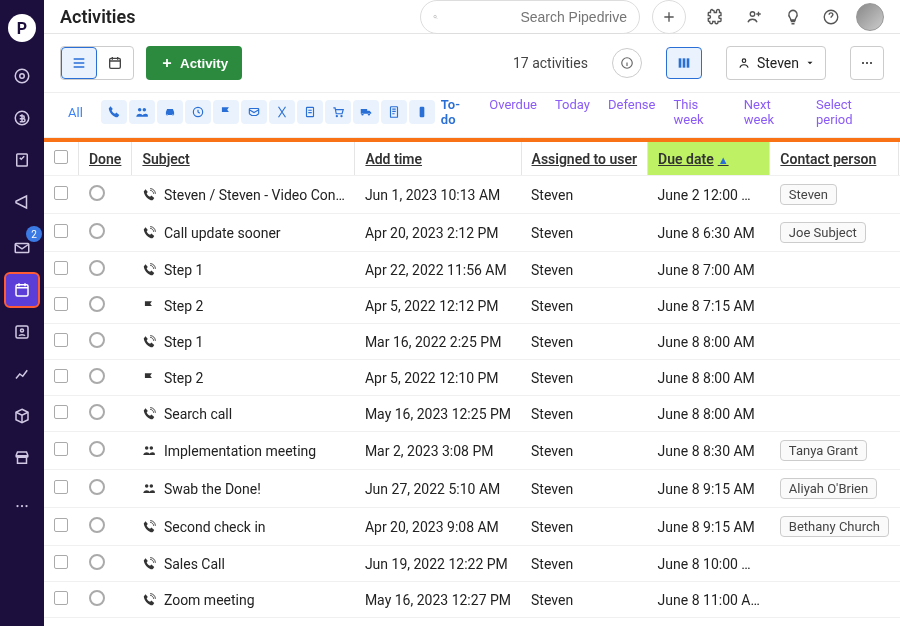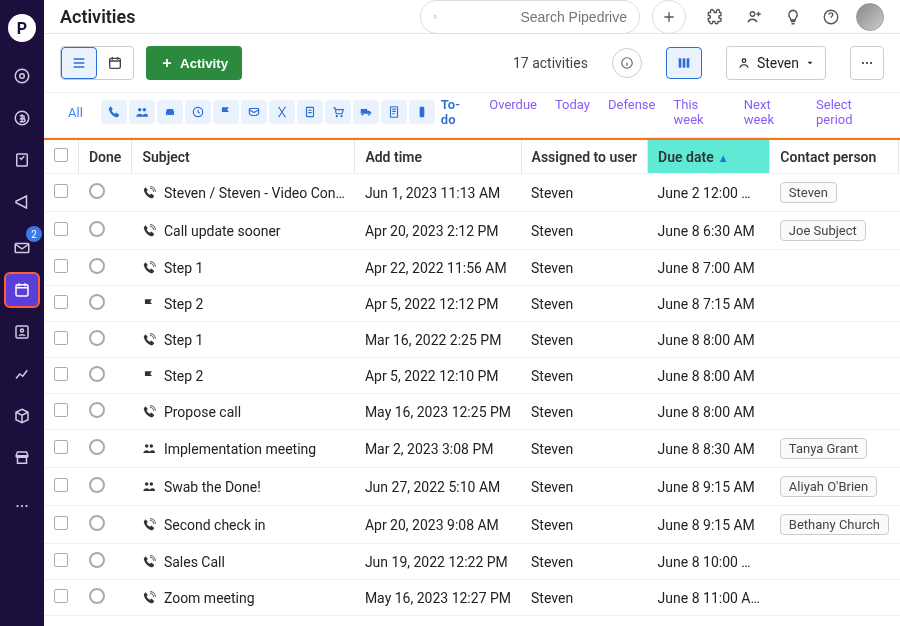--- a/index.html
+++ b/index.html
@@ -33,22 +33,22 @@
 .filters { display: flex; align-items: center; padding: 4px 16px 10px; gap: 6px; border-bottom: 1px solid #eee; }
 .pill { padding: 4px 8px; border-radius: 4px; cursor: pointer; color: #3b82f6; font-size: 13px; }
 .type-icon { width: 26px; height: 24px; display: flex; align-items: center; justify-content: center; color: #2a6fd6; cursor: pointer; border-radius: 4px; background: #eaf3fd; }
 .type-icons { display: flex; gap: 2px; margin-left: 4px; }
 .time-filters { margin-left: auto; display: flex; gap: 18px; }
 .time-filter { color: #8b5cf6; cursor: pointer; font-size: 13px; }
 .time-filter.active { color: #2a6fd6; font-weight: 600; }
 .table-wrap { flex: 1; overflow-x: auto; overflow-y: auto; }
 table { border-collapse: collapse; min-width: 900px; }
 th, td { text-align: left; padding: 8px 10px; border-bottom: 1px solid #f0f0f0; white-space: nowrap; }
-th { font-weight: 600; color: #333; border-top: 2px solid #f97316; border-right: 1px solid #e5e5e5; background: #fff; position: sticky; top: 1px; }
-th.sorted { background: #5eead4; }
+th { font-weight: 600; color: #333; border-top: 4px solid #f97316; border-right: 1px solid #e5e5e5; background: #fff; position: sticky; top: 1px; text-decoration: underline; }
+th.sorted { background: #bef264; }
 .col-check { width: 34px; }
 .col-done { width: 48px; }
 .checkbox { width: 14px; height: 14px; border: 1px solid #aaa; border-radius: 2px; display: inline-block; }
 .done-radio { width: 16px; height: 16px; border: 2px solid #aaa; border-radius: 50%; display: inline-block; }
 .subj-cell { display: flex; align-items: center; gap: 8px; }
 .subj-icon { color: #333; display: inline-flex; }
 .tag { display: inline-block; border: 1px solid #ccc; border-radius: 4px; padding: 2px 8px; font-size: 13px; color: #444; background: #fafafa; }
 .sort-caret { color: #2a6fd6; font-size: 11px; margin-left: 4px; }
 svg { display: block; }
 </style>
@@ -330,21 +330,21 @@
                 <span class="subj-cell">
                   <span class="subj-icon">
                     <svg width="14" height="14" viewBox="0 0 24 24" fill="currentColor">
                       <path d="M6 2l4 5-2 2c1 3 3 5 6 6l2-2 5 4-2 3c-2 2-5 1-9-2S3 9 3 6l3-4z"></path>
                       <path d="M14 4c3 0 6 3 6 6M14 1c5 0 9 4 9 9" fill="none" stroke="currentColor" stroke-width="1.5"></path>
                     </svg>
                   </span>
                   <span>Steven / Steven - Video Con…</span>
                 </span>
               </td>
-              <td>Jun 1, 2023 11:13 AM</td>
+              <td>Jun 1, 2023 10:13 AM</td>
               <td>Steven</td>
               <td>June 2 12:00 …</td>
               <td><span class="tag">Steven</span></td>
               <td></td>
             </tr>
             <tr>
               <td class="col-check"><span class="checkbox"></span></td>
               <td class="col-done"><span class="done-radio"></span></td>
               <td>
                 <span class="subj-cell">
@@ -445,21 +445,21 @@
               <td class="col-check"><span class="checkbox"></span></td>
               <td class="col-done"><span class="done-radio"></span></td>
               <td>
                 <span class="subj-cell">
                   <span class="subj-icon">
                     <svg width="14" height="14" viewBox="0 0 24 24" fill="currentColor">
                       <path d="M6 2l4 5-2 2c1 3 3 5 6 6l2-2 5 4-2 3c-2 2-5 1-9-2S3 9 3 6l3-4z"></path>
                       <path d="M14 4c3 0 6 3 6 6M14 1c5 0 9 4 9 9" fill="none" stroke="currentColor" stroke-width="1.5"></path>
                     </svg>
                   </span>
-                  <span>Propose call</span>
+                  <span>Search call</span>
                 </span>
               </td>
               <td>May 16, 2023 12:25 PM</td>
               <td>Steven</td>
               <td>June 8 8:00 AM</td>
               <td></td>
               <td></td>
             </tr>
             <tr>
               <td class="col-check"><span class="checkbox"></span></td>

